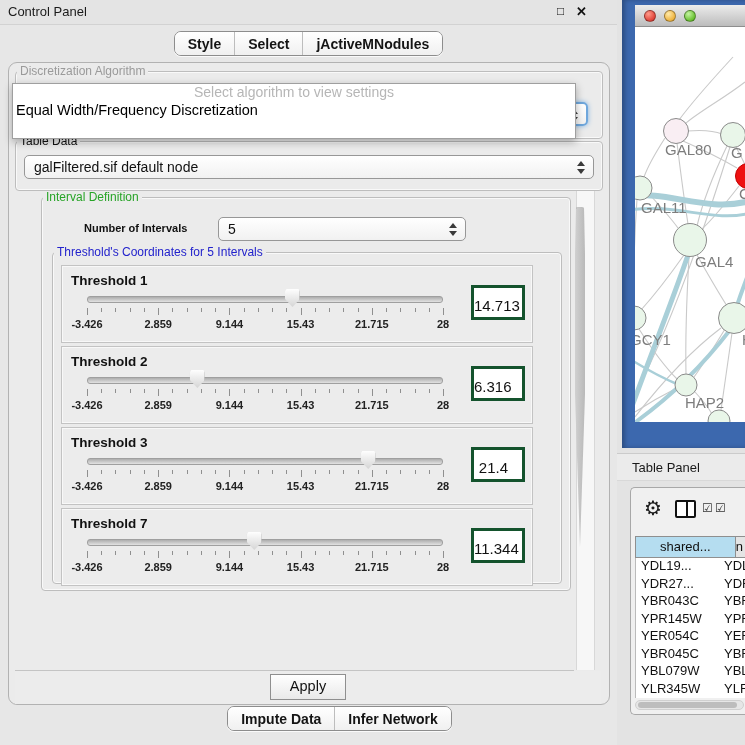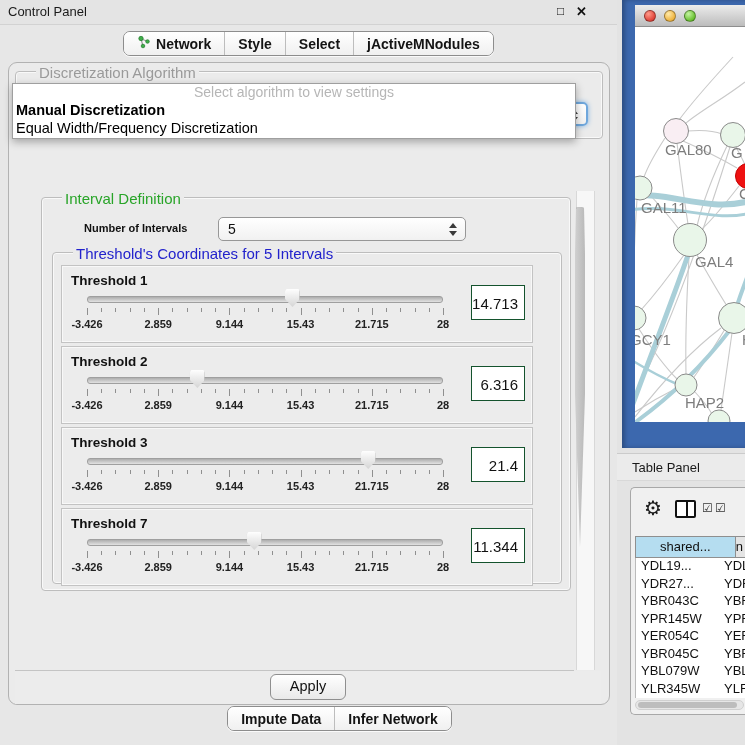--- a/index.html
+++ b/index.html
@@ -27,22 +27,22 @@
   .tab:first-child{border-left:none;}
   .tab.sel{background:#757575;color:#d6d6d6;border-left-color:#666;}
 
   
   .outer{left:8px;top:62px;width:600px;height:641px;background:#ebebeb;
          border:1px solid #b2b2b2;border-radius:9px;}
 
   
   .grp{position:absolute;border:1px solid #bdbdbd;border-radius:4px;
        box-shadow:inset 0 0 0 1px rgba(255,255,255,.7);}
-  .grp-label{position:absolute;top:-8px;left:20px;background:#ebebeb;padding:0 3px;
-             font-size:15px;color:#111;white-space:nowrap;}
+  .grp-label{position:absolute;top:-8px;left:1px;background:#ebebeb;padding:0 3px;
+             font-size:12px;color:#111;white-space:nowrap;}
   .grp-label.gray{color:#9a9a9a;}
   .grp-label.green{color:#28a428;}
   .grp-label.blue{color:#2222cc;}
 
   
   .combo{position:absolute;height:24px;background:linear-gradient(#ffffff,#f1f1f1);
          border:1px solid #979797;border-radius:5px;font-size:14px;color:#111;
          line-height:23px;padding-left:9px;box-sizing:border-box;}
   .combo .steppers{position:absolute;right:7px;top:4px;width:9px;height:15px;}
   .combo .steppers i{position:absolute;left:0;width:0;height:0;border-left:4.5px solid transparent;
@@ -76,34 +76,34 @@
   .thumb{position:absolute;top:23px;width:15px;height:18px;transform:translateX(-50%);
          background:linear-gradient(#fefefe,#d5d5d5);
          clip-path:polygon(10% 0,90% 0,100% 14%,100% 55%,50% 100%,0 55%,0 14%);
          filter:drop-shadow(0 0 1px #808080);}
   .ticks{position:absolute;left:0;right:0;top:42px;height:8px;}
   .ticks i{position:absolute;top:0;width:1px;height:4px;background:#8f8f8f;}
   .ticks i.major{height:7px;}
   .ticklabels{position:absolute;left:0;right:0;top:52px;height:12px;}
   .ticklabels span{position:absolute;transform:translateX(-50%);font-size:11px;font-weight:bold;color:#222;}
   .th-value{position:absolute;right:7px;top:19px;width:54px;height:35px;background:#fff;
-            border:1px solid #14532d;font-size:15px;color:#111;text-align:right;
-            line-height:35px;padding-right:6px;box-sizing:border-box;}
+            border:3px solid #14532d;font-size:15px;color:#111;text-align:right;
+            line-height:35px;padding-right:14px;box-sizing:border-box;}
 
   
   .listbox{position:absolute;left:12px;top:30px;width:472px;height:120px;background:#fff;
            border:1px solid #b5b5b5;}
   .listbox ul{margin:0;padding:3px 0 0 8px;list-style:none;}
   .listbox li{font-size:14px;line-height:17px;color:#111;}
   .list-scroll{position:absolute;right:1px;top:1px;width:13px;bottom:1px;background:#eee;}
   .list-scroll .thumb2{position:absolute;left:2px;top:2px;width:9px;height:44px;border-radius:5px;background:#bdbdbd;}
 
   .apply-row{left:6px;top:608px;width:586px;height:33px;background:#ececec;}
   .btn{position:absolute;left:50%;top:3px;transform:translateX(-50%);width:74px;height:24px;
-       background:linear-gradient(#ffffff,#e9e9e9);border:1px solid #8f8f8f;border-radius:6px;
+       background:linear-gradient(#ffffff,#e9e9e9);border:1px solid #8f8f8f;border-radius:0;
        font-size:14.5px;color:#111;text-align:center;line-height:23px;}
 
   .bold13{font-size:11px;font-weight:bold;color:#111;position:absolute;}
 
   
   .right{left:617px;top:0;width:128px;height:745px;background:#e3e3e3;}
   .mac-frame{left:5px;top:0;width:123px;height:448px;background:#3c68ae;
              box-shadow:inset 3px 0 4px rgba(0,0,0,.25);}
   .mac-window{left:13px;top:5px;width:110px;height:417px;background:#fff;}
   .mac-titlebar{left:0;top:0;width:100%;height:22px;
@@ -143,29 +143,20 @@
 
   <div class="abs cp-titlebar">
     <span class="abs cp-title">Control Panel</span>
     <span class="abs win-ico ico-float">□</span>
     <span class="abs win-ico ico-close">✕</span>
   </div>
 
   <div class="abs tabbar top">
     <div class="tabseg" id="top-tabs">
         <div class="tab">
-          <span><svg width="14" height="14" viewBox="0 0 14 14">
-              <path d="M4,4 L10,6 M4,4 L6,11" stroke="#9a9a9a" stroke-width="1.2" fill="none"></path>
-              <circle cx="4" cy="3.5" r="2.2" fill="#3fae49" stroke="#1f7a2b" stroke-width=".7"></circle>
-              <circle cx="10.5" cy="6.5" r="1.8" fill="#3fae49" stroke="#1f7a2b" stroke-width=".7"></circle>
-              <circle cx="6" cy="11" r="1.8" fill="#3fae49" stroke="#1f7a2b" stroke-width=".7"></circle>
-            </svg></span>
-          <span>Network</span>
-        </div>
-        <div class="tab">
           <span>Style</span>
         </div>
         <div class="tab">
           <span>Select</span>
         </div>
         <div class="tab">
           <span>jActiveMNodules</span>
         </div>
       </div>
   </div>
@@ -175,20 +166,30 @@
     <div class="grp" style="left:6px;top:8px;width:586px;height:66px;">
       <span class="grp-label gray">Discretization Algorithm</span>
       <div class="combo focusring" style="left:8px;top:30px;width:564px;">
         <span class="steppers">
             <i class="up"></i>
             <i class="dn"></i>
           </span>
       </div>
     </div>
 
+    <div class="grp" style="left:6px;top:78px;width:586px;height:48px;">
+      <span class="grp-label">Table Data</span>
+      <div class="combo" style="left:8px;top:13px;width:570px;">
+        <span>galFiltered.sif default node</span>
+        <span class="steppers">
+            <i class="up"></i>
+            <i class="dn"></i>
+          </span>
+      </div>
+    </div>
 
     <div class="abs viewport">
 
       <div class="grp" style="left:26px;top:6px;width:528px;height:392px;">
         <span class="grp-label green">Interval Definition</span>
 
         <span class="bold13" style="left:42px;top:24px;">Number of Intervals</span>
         <div class="combo" style="left:176px;top:19px;width:248px;">
           <span>5</span>
           <span class="steppers">
@@ -401,21 +402,20 @@
         </div>
         <div class="tab">
           <span>Infer Network</span>
         </div>
       </div>
   </div>
 
   <div class="abs popup">
     <div class="pop-placeholder">Select algorithm to view settings</div>
     <div id="popup-items">
-        <div class="pop-item bold">Manual Discretization</div>
         <div class="pop-item">Equal Width/Frequency Discretization</div>
       </div>
   </div>
 </div>
 
 <div class="abs right">
 
   <div class="abs mac-frame">
     <div class="abs mac-window">
       <div class="abs mac-titlebar">

